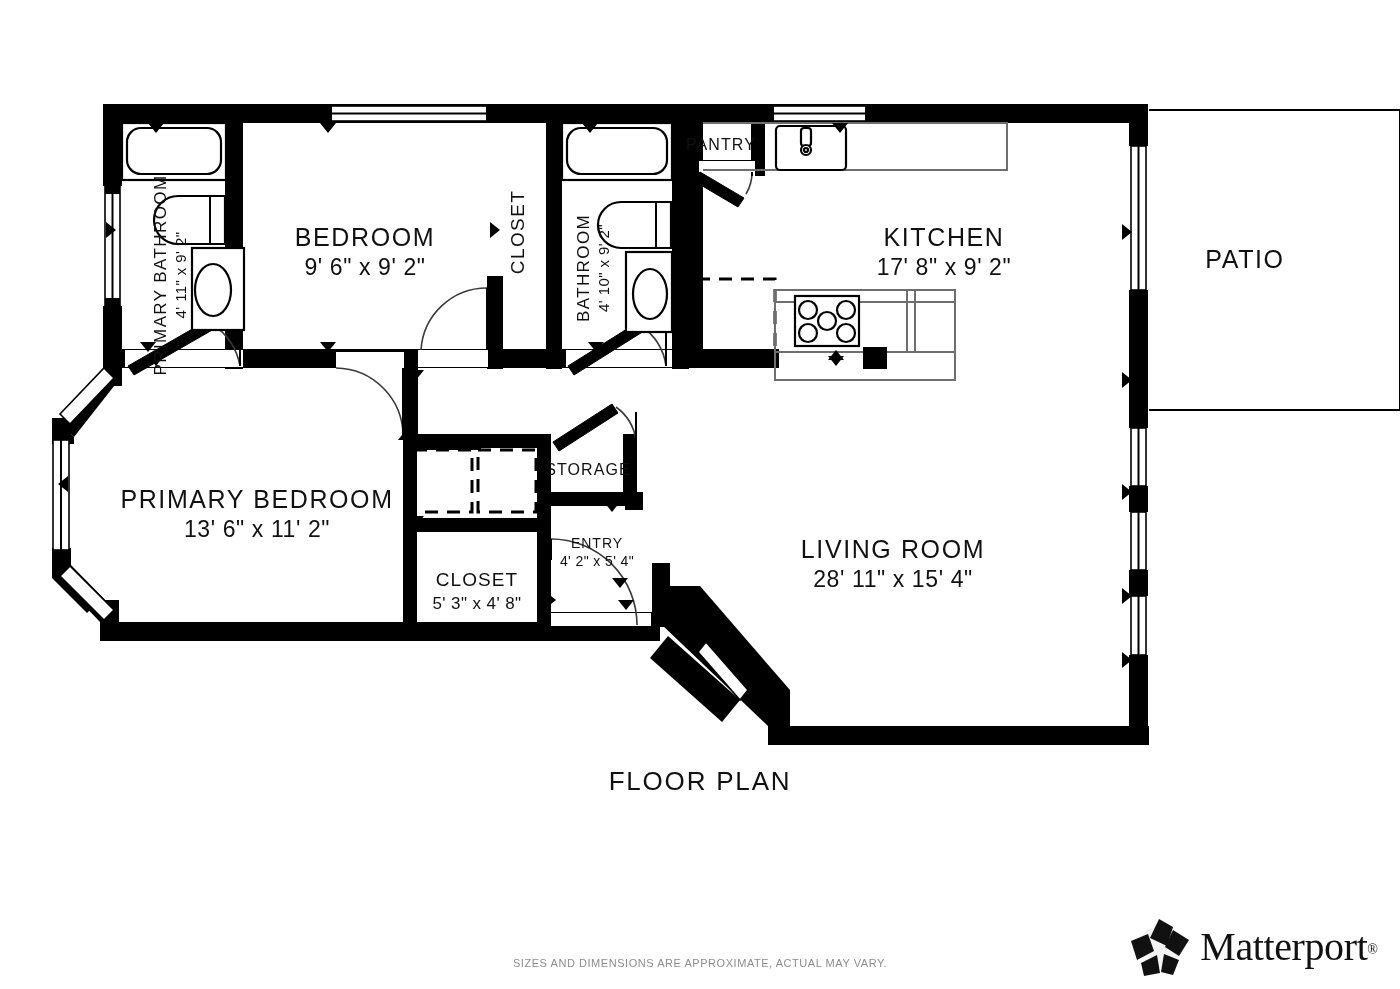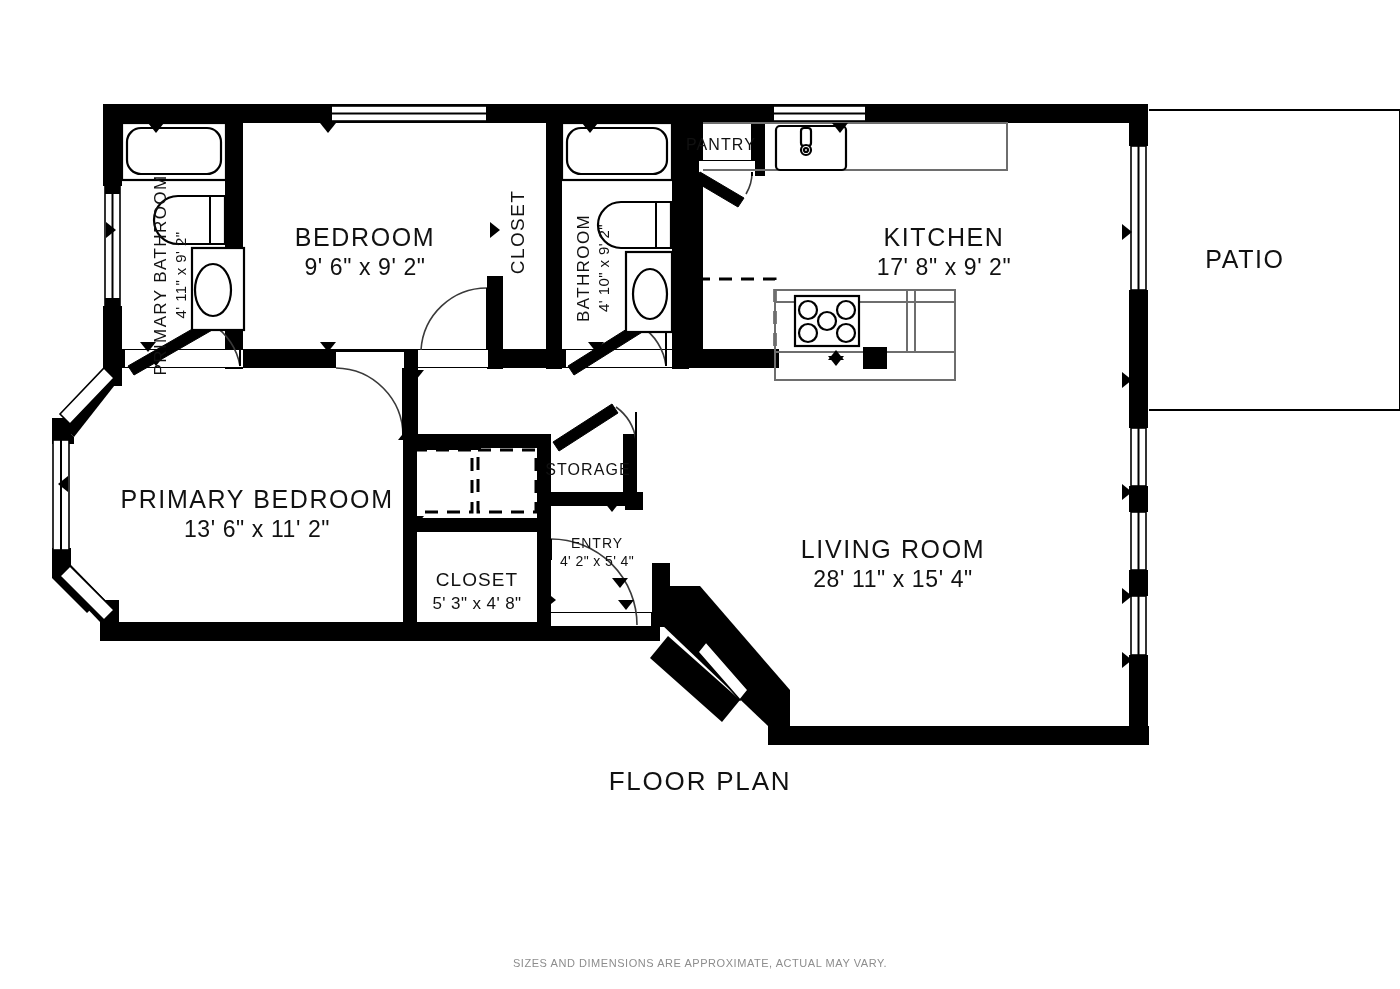--- a/index.html
+++ b/index.html
@@ -438,14 +438,27 @@
       <text class="rm-dim" x="893" y="587">28' 11" x 15' 4"</text>
 
     </g>
 
     <text class="plan-title" x="700" y="790">FLOOR PLAN</text>
 
   </svg>
 
   <div class="disclaimer">SIZES AND DIMENSIONS ARE APPROXIMATE, ACTUAL MAY VARY.</div>
 
+  <div class="brand">
+    <svg width="68" height="62" viewBox="0 0 68 62">
+      <circle cx="34" cy="31" r="21" fill="#f3f3f3"></circle>
+      <polygon points="33,3 47,11 41,30 24,22" fill="#111111"></polygon>
+      <polygon points="5,25 22,18 28,35 11,44" fill="#111111"></polygon>
+      <polygon points="47,14 63,24 53,40 39,31" fill="#111111"></polygon>
+      <polygon points="15,47 31,39 34,57 18,60" fill="#111111"></polygon>
+      <polygon points="38,38 53,44 47,59 35,56" fill="#111111"></polygon>
+    </svg>
+    <div>
+      <span class="brand-word">Matterport</span><span class="brand-reg">®</span>
+    </div>
+  </div>
 
 </div>
 
 </body></html>

